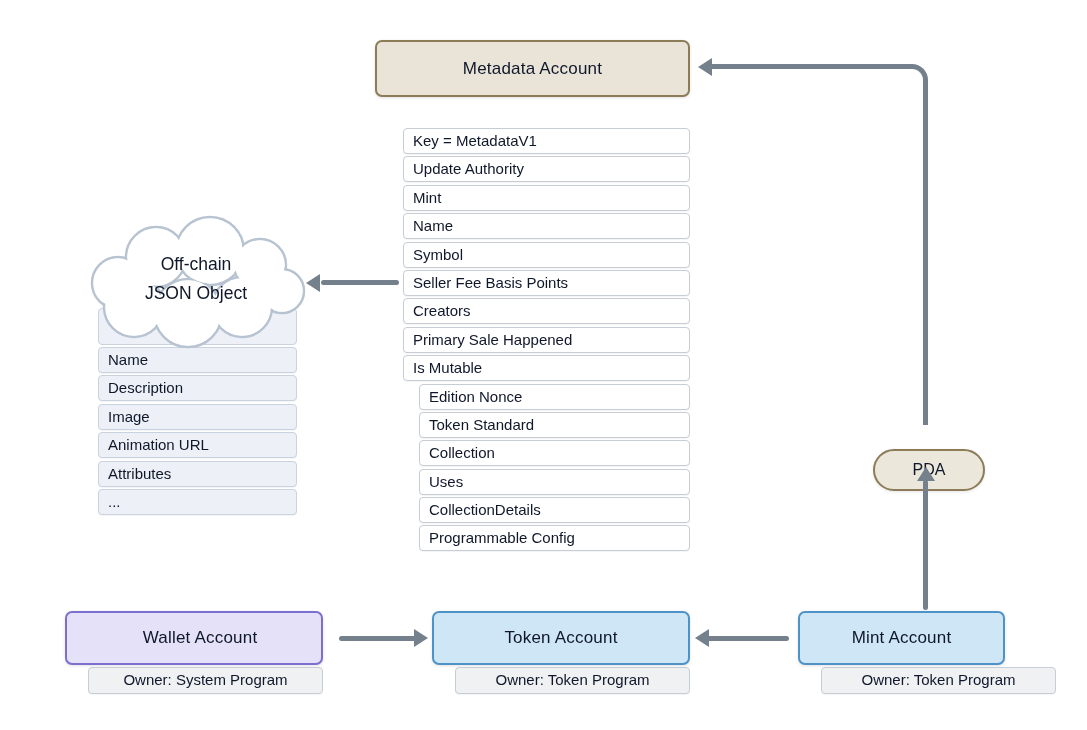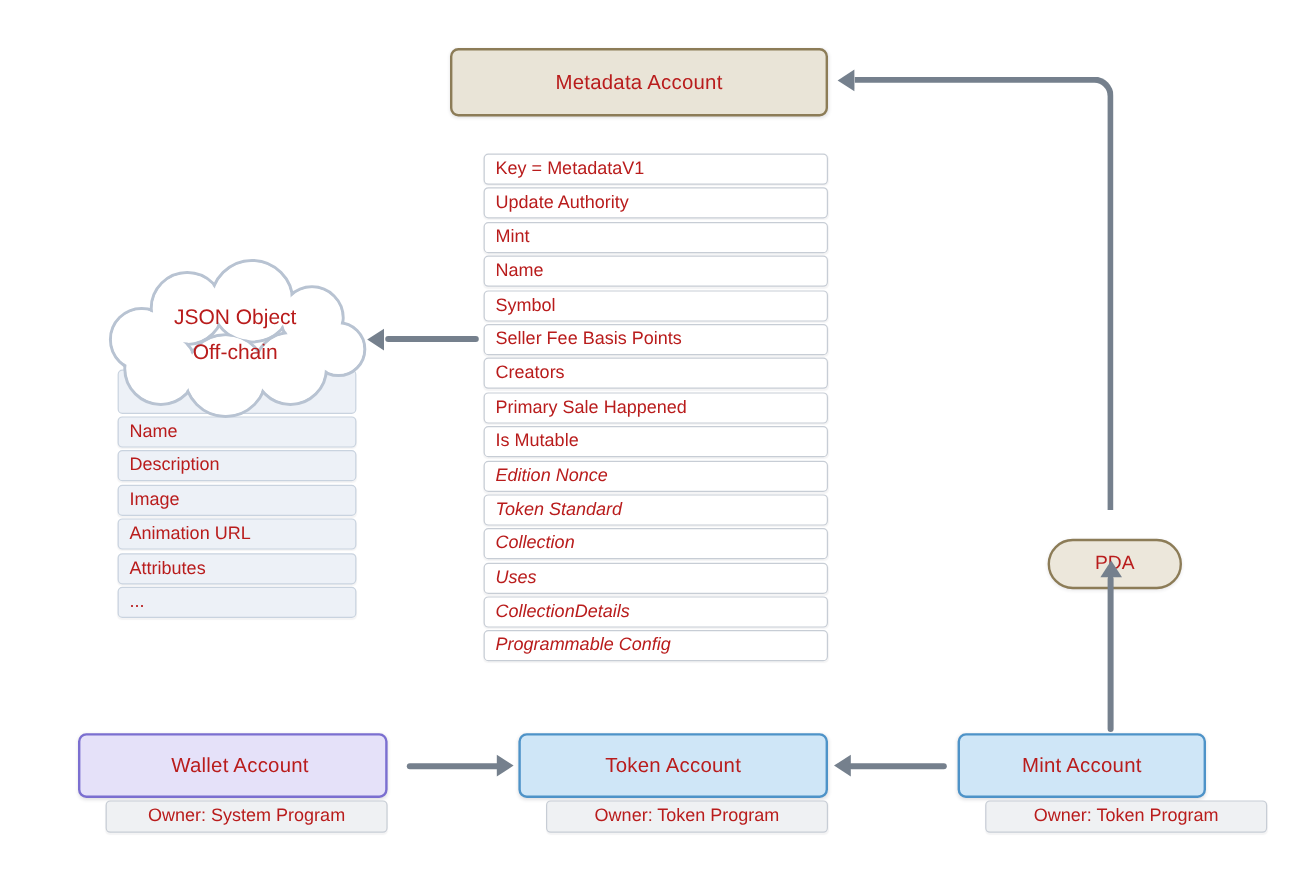--- a/index.html
+++ b/index.html
@@ -1,18 +1,18 @@
 <!DOCTYPE html>
 <html><head>
 <meta charset="utf-8">
 <style>
   html,body{margin:0;padding:0;background:#ffffff;}
   #stage{
     position:relative;width:1087px;height:730px;background:#ffffff;overflow:hidden;
-    font-family:"Liberation Sans","DejaVu Sans",sans-serif;color:#b91c1c;
+    font-family:"Liberation Sans","DejaVu Sans",sans-serif;color:#0f172a;
   }
   .abs{position:absolute;box-sizing:border-box;}
 
   
   .acct{
     display:flex;align-items:center;justify-content:center;
     font-size:17px;font-weight:500;letter-spacing:.2px;
     border-radius:7px;box-shadow:0 1px 3px rgba(40,45,60,.14);
   }
   .acct.tan   {background:#e9e4d7;border:2.5px solid #8c7c57;}
@@ -20,21 +20,21 @@
   .acct.blue  {background:#cfe6f7;border:2px solid #4e93c8;}
 
   
   .row{
     box-sizing:border-box;height:26px;line-height:23px;font-size:15px;
     border:1.5px solid #c7cdd5;border-radius:4px;background:#ffffff;
     padding:0 9px;white-space:nowrap;overflow:hidden;
     box-shadow:0 1px 1px rgba(40,45,60,.05);
   }
   .row.center{text-align:center;background:#eff1f3;}
-  .row.italic{font-style:italic;}
+  .row.italic{margin-left:16px;}
   .stack .row{margin-bottom:2.4px;}
   .stack-off .row{margin-bottom:2.4px;background:#edf1f7;border-color:#c9d3df;}
   .off-top{height:37px;background:#edf1f7;border:1.5px solid #c9d3df;border-radius:4px;box-sizing:border-box;}
 
   
   .pill{
     display:flex;align-items:center;justify-content:center;
     background:#ece7db;border:2.5px solid #8c7c57;border-radius:21px;
     font-size:16px;font-weight:500;box-shadow:0 1px 3px rgba(40,45,60,.12);margin-top:24px;
   }
@@ -103,22 +103,22 @@
         <circle cx="128" cy="38" r="32.5"></circle>
         <circle cx="178" cy="52" r="24.5"></circle>
         <circle cx="200" cy="78" r="20.5"></circle>
         <circle cx="52" cy="94" r="28.5"></circle>
         <circle cx="106" cy="100" r="32.5"></circle>
         <circle cx="160" cy="94" r="28.5"></circle>
       </g>
     </svg>
   </div>
   <div class="abs cloud-text" style="left:82px;top:250px;width:228px;">
+    <div>Off-chain</div>
     <div>JSON Object</div>
-    <div>Off-chain</div>
   </div>
 
   <div class="abs stack-off z1" style="left:98px;top:347px;width:199px;">
     <div class="row">Name</div>
     <div class="row">Description</div>
     <div class="row">Image</div>
     <div class="row">Animation URL</div>
     <div class="row">Attributes</div>
     <div class="row">...</div>
   </div>

